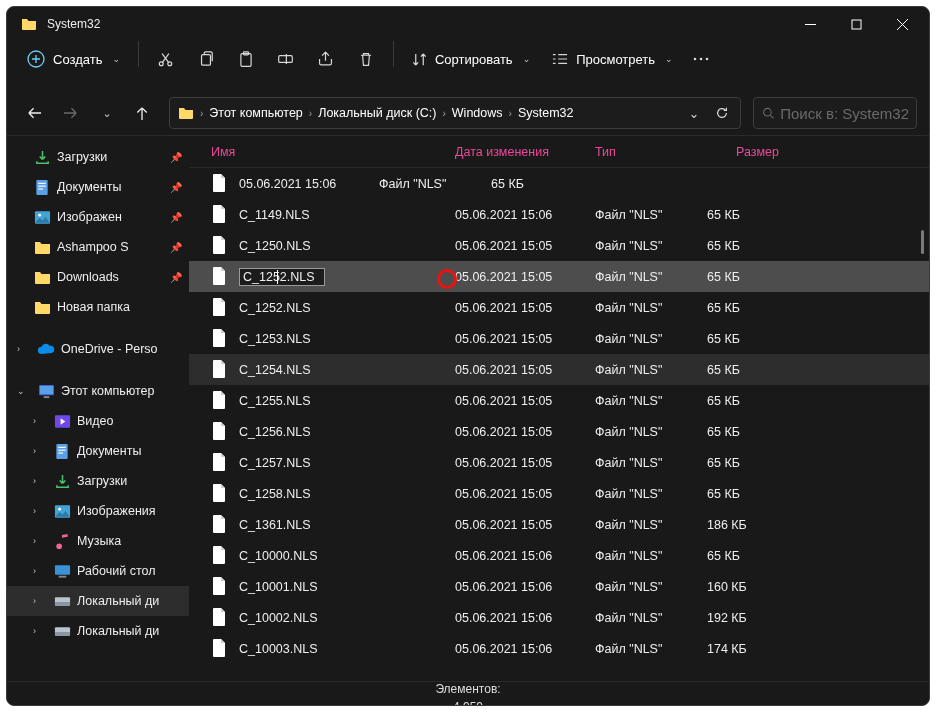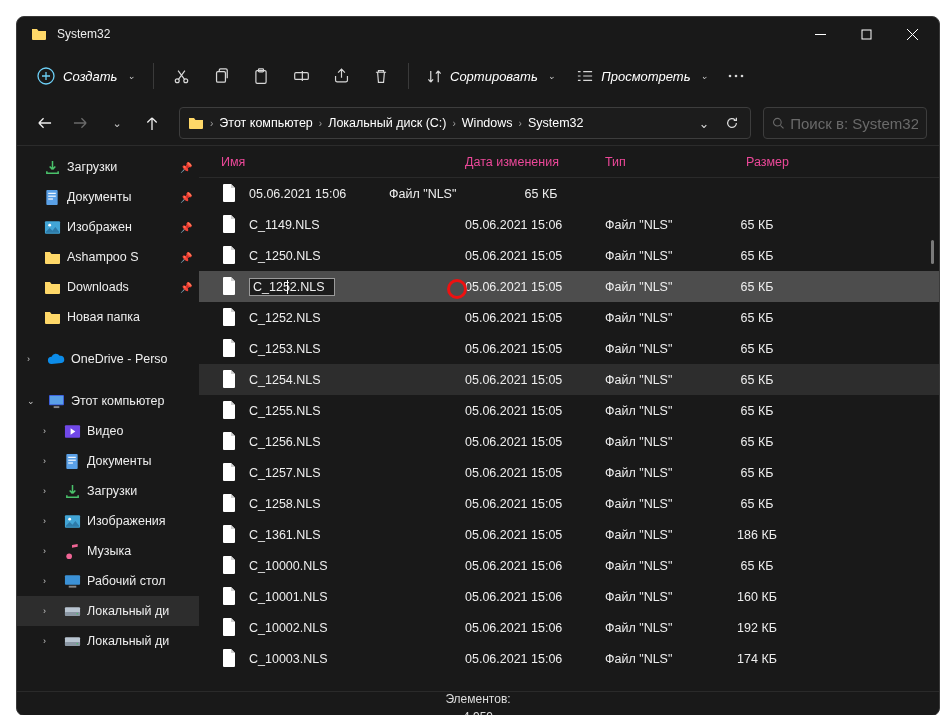--- a/index.html
+++ b/index.html
@@ -1,23 +1,23 @@
 <!DOCTYPE html>
 <html><head>
 <meta charset="utf-8">
 <style>
 * { margin:0; padding:0; box-sizing:border-box; font-family:"Segoe UI",Arial,sans-serif; -webkit-font-smoothing:antialiased; }
 body { background:#fff; width:940px; height:715px; overflow:hidden; }
-.window { width:924px; height:700px; margin:16px; background:#191919; border:1px solid #3a3a3a; border-radius:8px; color:#eee; display:flex; flex-direction:column; overflow:hidden; }
+.window { width:924px; height:700px; margin:6px; background:#191919; border:1px solid #3a3a3a; border-radius:8px; color:#eee; display:flex; flex-direction:column; overflow:hidden; }
 .titlebar { height:34px; display:flex; align-items:center; padding:0 4px 0 14px; }
 .titlebar .folder-ico { width:16px; height:16px; margin-right:10px; }
 .titlebar .title { font-size:12px; flex:1; }
 .winbtn { width:46px; height:34px; display:flex; align-items:center; justify-content:center; font-size:12px; font-weight:300; color:#fff; }
 
-.toolbar { height:50px; display:flex; align-items:center; padding:0 10px; gap:2px;font-style:italic; }
+.toolbar { height:50px; display:flex; align-items:flex-start; padding:0 10px; gap:2px; }
 .tbtn { height:36px; padding:0 10px; display:flex; align-items:center; gap:8px; border-radius:4px; font-size:13px; color:#fff; }
 .icbtn { width:38px; height:36px; display:flex; align-items:center; justify-content:center; border-radius:4px; color:#e4e4e4; }
 .sep { width:1px; height:26px; background:#3a3a3a; margin:0 6px; }
 .chev { margin-left:2px; font-size:9px; color:#c8c8c8; }
 
 .navbar { height:44px; display:flex; align-items:center; padding:0 12px; gap:6px; }
 .navico { width:30px; height:30px; display:flex; align-items:center; justify-content:center; color:#e4e4e4; border-radius:3px; }
 .navico.d { color:#6a6a6a; }
 .breadcrumb { flex:1; height:32px; border:1px solid #3d3d3d; border-radius:4px; display:flex; align-items:center; padding:0 4px 0 8px; margin:0 6px; background:#1c1c1c; font-size:12.5px; }
 .breadcrumb .bc { padding:0 4px; color:#fff; }
@@ -48,21 +48,21 @@
 .col-size { width:80px; text-align:right; }
 
 .filelist { flex:1; overflow:hidden; position:relative; }
 .row { height:31px; display:flex; align-items:center; padding-left:22px; font-size:12.5px; color:#eee; }
 .row.hover { background:#2d2d2d; }
 .row.sel { background:#4d4d4d; }
 .row .fico { width:18px; height:22px; margin-right:10px; flex-shrink:0; }
 .row .rn { width:216px; display:flex; align-items:center; }
 .row .rd { width:140px; }
 .row .rt { width:112px; }
-.row .rs { width:80px; text-align:center; }
+.row .rs { width:80px; text-align:left; }
 .rename { background:#1c1c1c; border:1px solid #9a9a9a; padding:1px 6px 1px 3px; font-size:12.5px; min-width:86px; position:relative; }
 .rename::after { content:""; position:absolute; left:37px; top:1px; width:1px; height:14px; background:#fff; }
 .redcircle { position:absolute; width:20px; height:20px; border:3px solid #e11; border-radius:50%; left:248px; top:101px; z-index:20; pointer-events:none; }
 
 .scrollbar { position:absolute; right:0; top:34px; width:14px; bottom:0; display:flex; flex-direction:column; align-items:center; }
 .thumb { width:3px; height:24px; background:#7a7a7a; border-radius:2px; margin-top:60px; }
 
 .statusbar { height:24px; border-top:1px solid #2a2a2a; display:flex; align-items:center; padding:0 10px; font-size:12px; color:#ddd; gap:4px;flex-direction:column; }
 .stsep { width:1px; height:14px; background:#3a3a3a; margin:0 8px; }
 .statusbar .fill { flex:1; }

